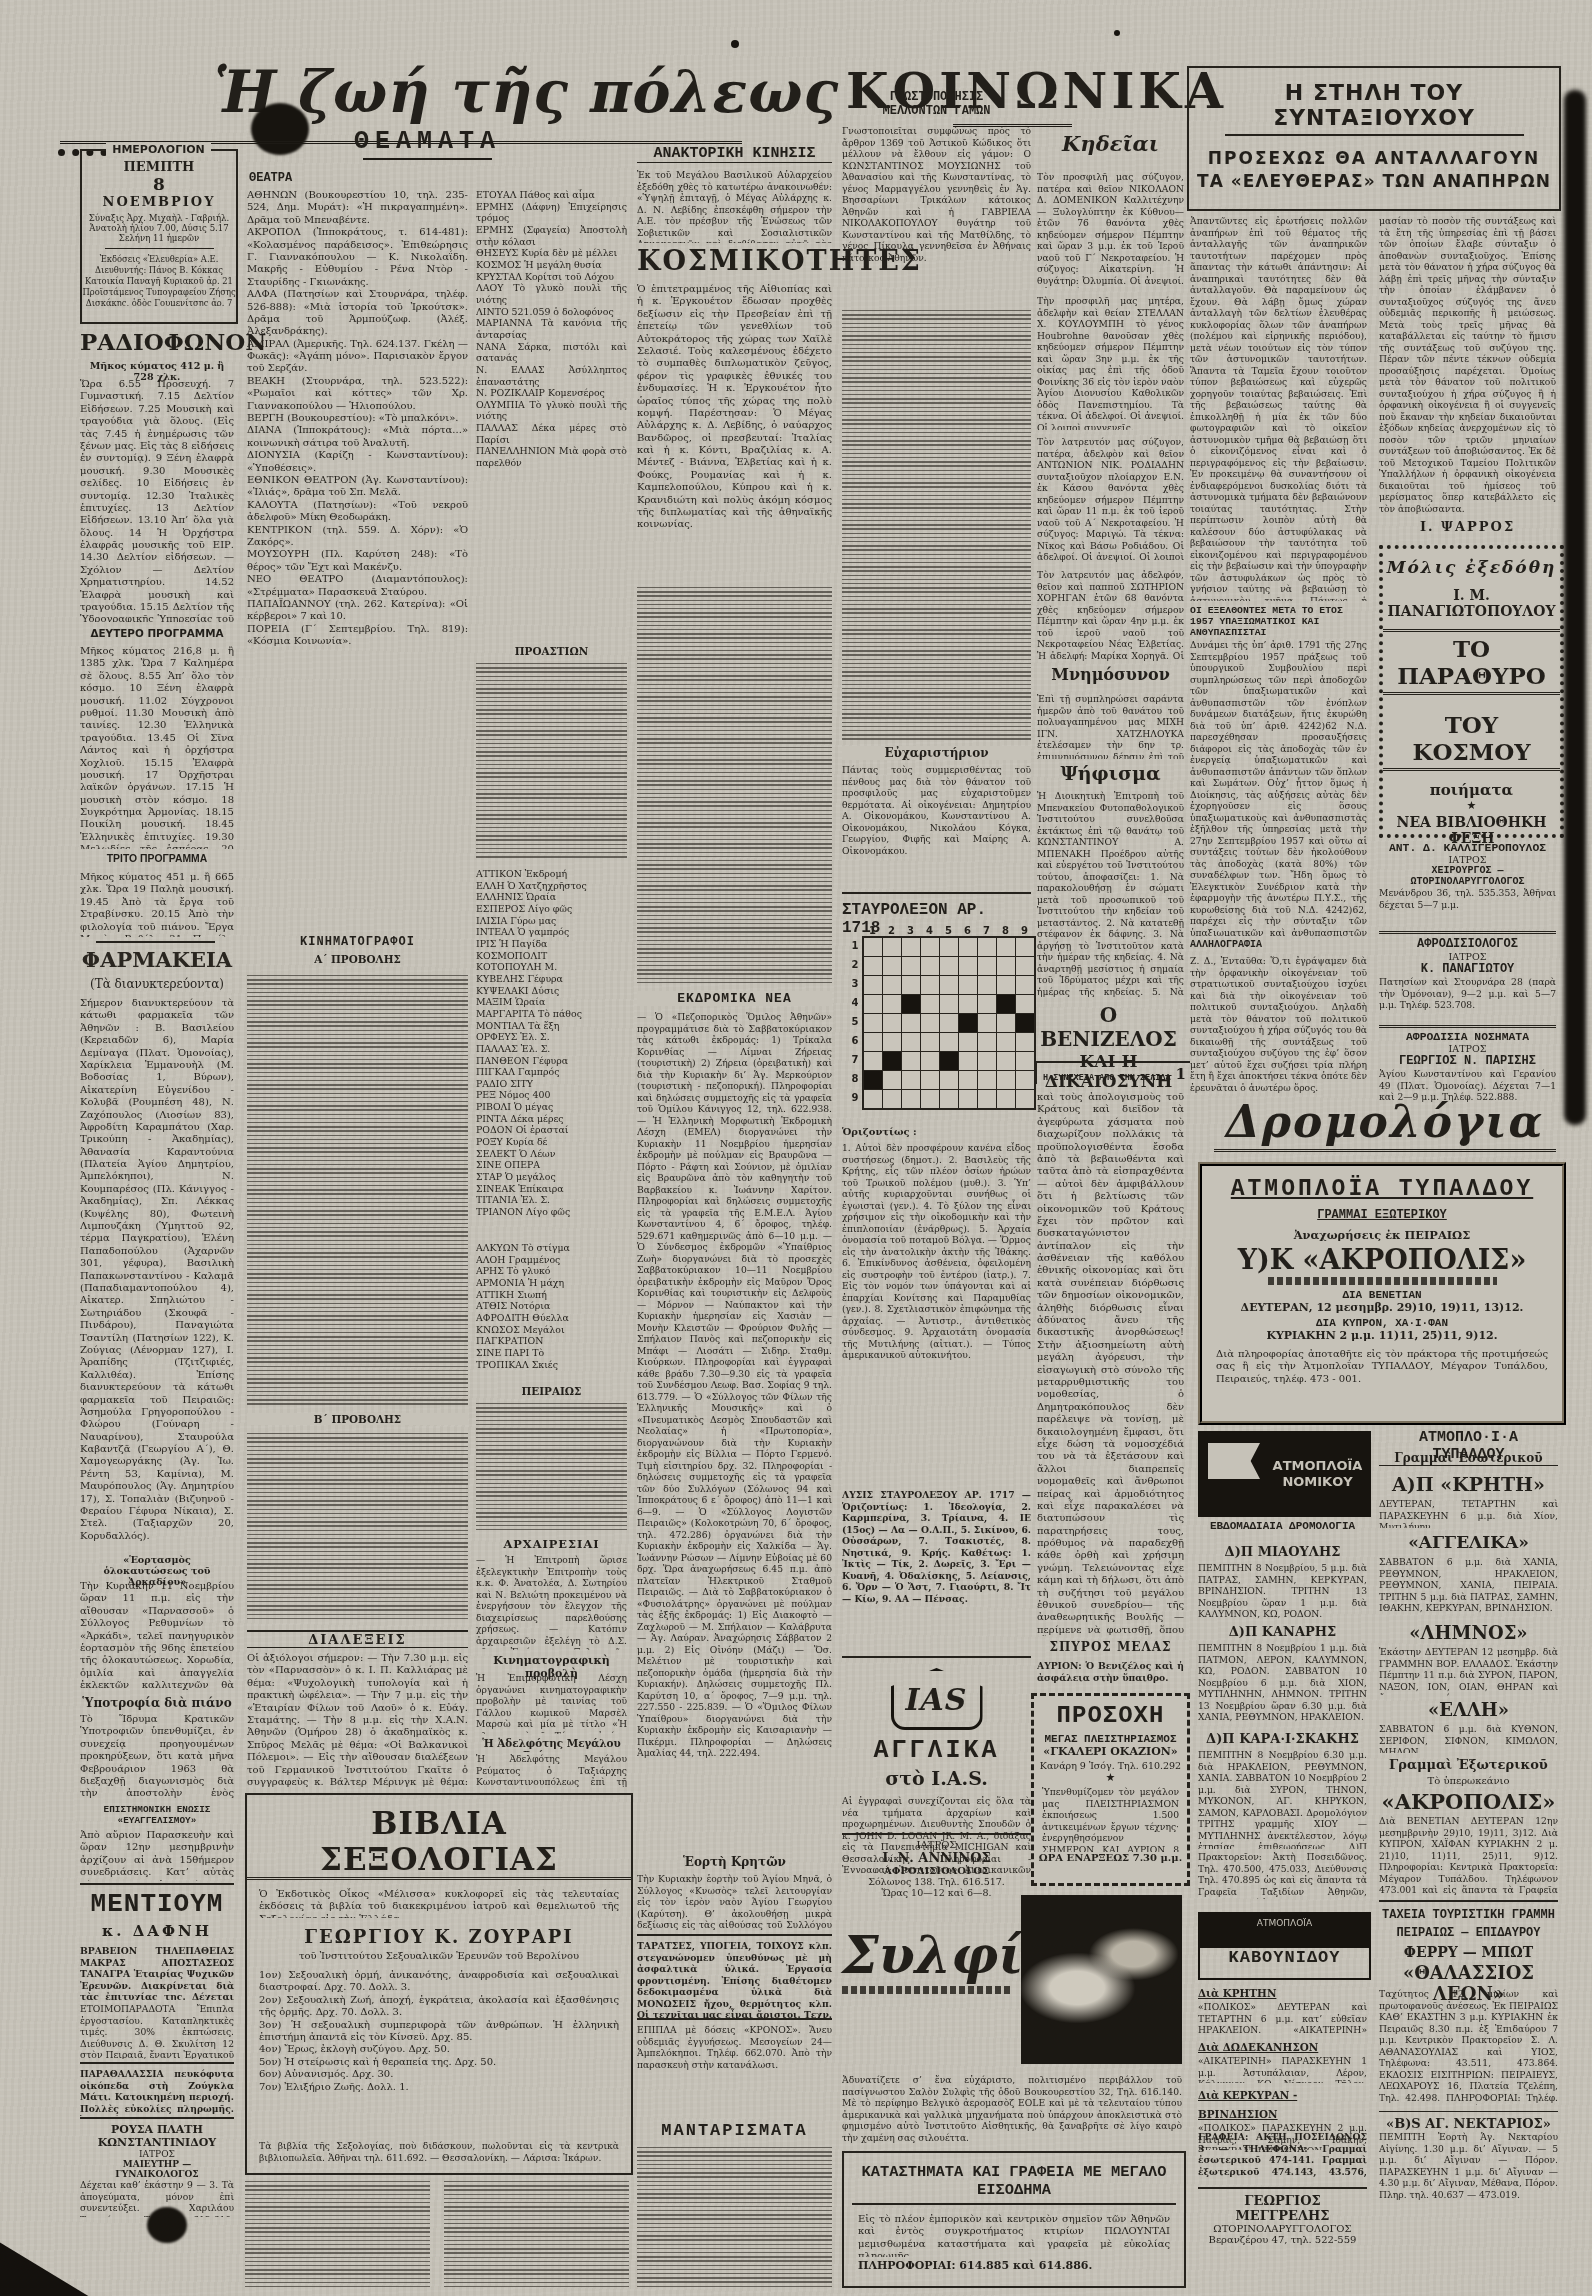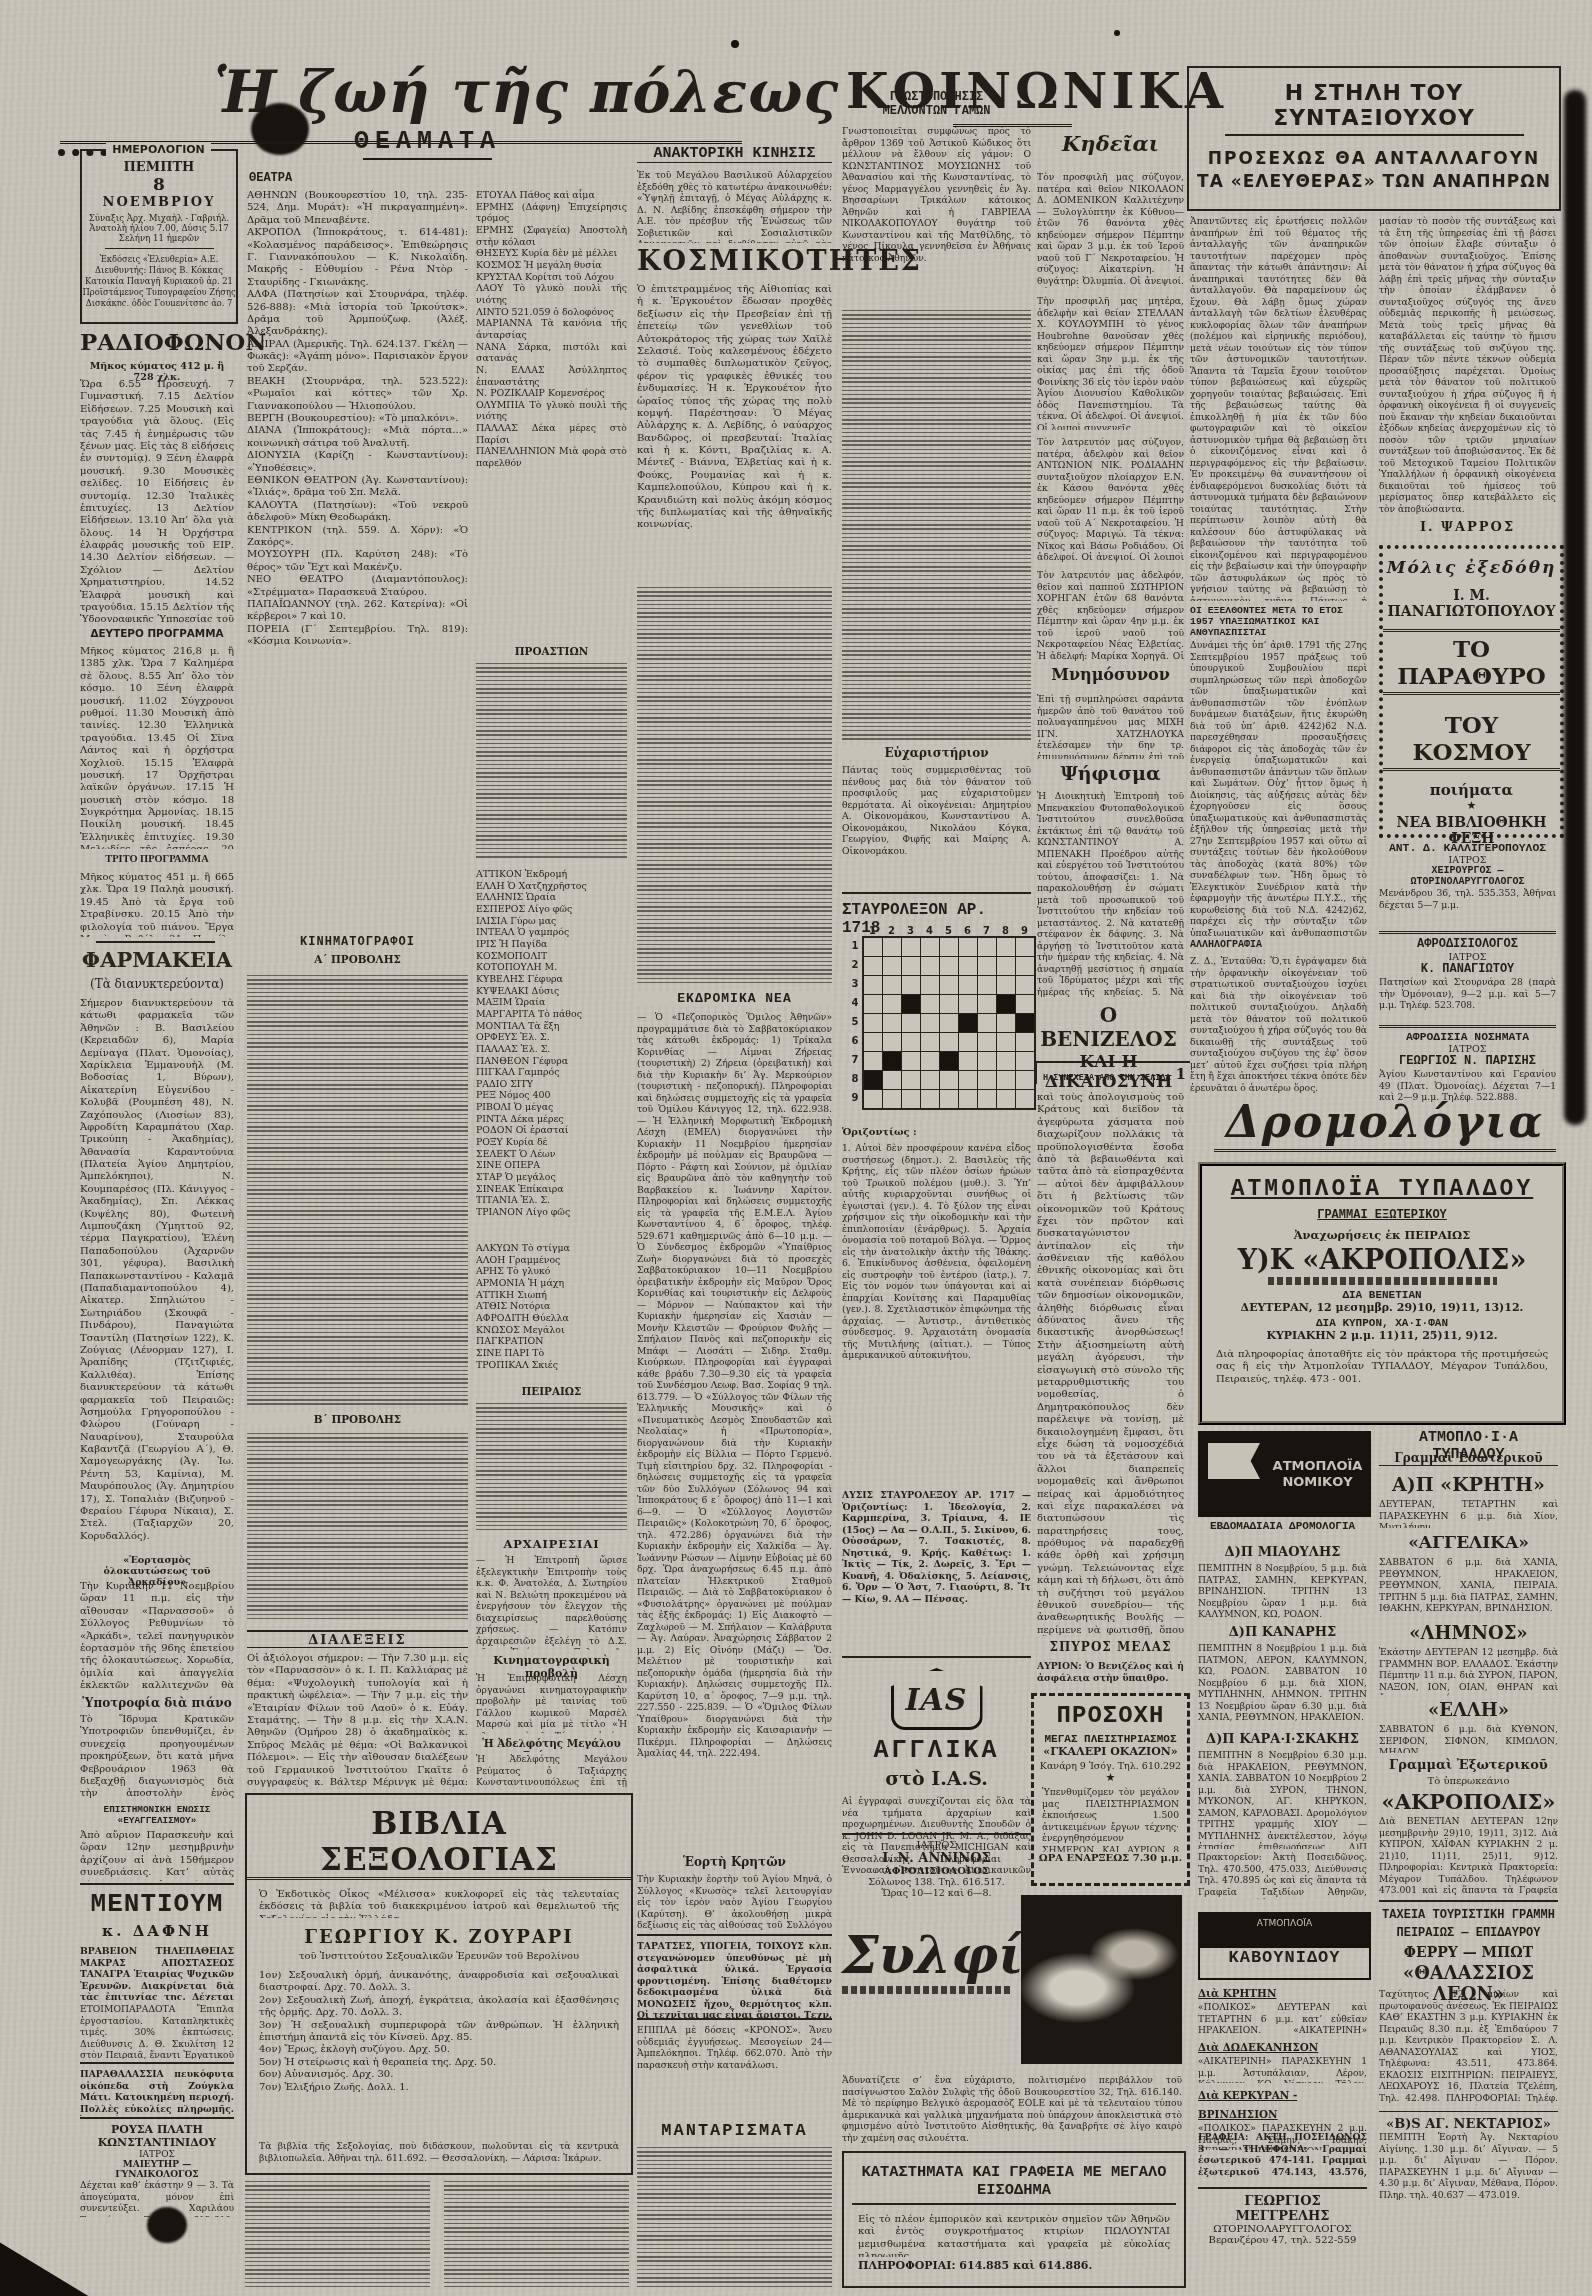--- a/index.html
+++ b/index.html
@@ -64,21 +64,21 @@
 Διευθυντής: Πάνος Β. Κόκκας
 Κατοικία Παναγῆ Κυριακοῦ ἀρ. 21
 Προϊστάμενος Τυπογραφείου Ζήσης Δισκάκης, ὁδὸς Γουμενίτσης ἀρ. 7</div>
 </div>
 
 <div class="abs ctr b" style="left:80px;top:328px;width:154px;font-size:23px">ΡΑΔΙΟΦΩΝΟΝ</div>
 <div class="abs ctr" style="left:80px;top:360px;width:154px;font-size:9.6px;font-weight:bold">Μῆκος κύματος 412 μ. ἢ 728 χλκ.</div>
 <div class="abs t" style="left:80px;top:378px;width:154px;height:244px">Ὥρα 6.55 Προσευχή. 7 Γυμναστική. 7.15 Δελτίον Εἰδήσεων. 7.25 Μουσικὴ καὶ τραγούδια γιὰ ὅλους. (Εἰς τὰς 7.45 ἡ ἐνημέρωσις τῶν ξένων μας. Εἰς τὰς 8 εἰδήσεις ἐν συντομίᾳ). 9 Ξένη ἐλαφρὰ μουσική. 9.30 Μουσικὲς σελίδες. 10 Εἰδήσεις ἐν συντομίᾳ. 12.30 Ἰταλικὲς ἐπιτυχίες. 13 Δελτίον Εἰδήσεων. 13.10 Ἀπ’ ὅλα γιὰ ὅλους. 14 Ἡ Ὀρχήστρα ἐλαφρᾶς μουσικῆς τοῦ ΕΙΡ. 14.30 Δελτίον εἰδήσεων. — Σχόλιον — Δελτίον Χρηματιστηρίου. 14.52 Ἐλαφρὰ μουσικὴ καὶ τραγούδια. 15.15 Δελτίον τῆς Ὑδρογραφικῆς Ὑπηρεσίας τοῦ Γεν. Ἐπιτελείου Ναυτικοῦ — Δελτίον ἀκτοπλοϊκῶν συγκοινωνιῶν. 17 Ἡ ὥρα τοῦ παιδιοῦ. 17.15 Τραγούδια τῆς ἑλληνικῆς ὑπαίθρου. 17.30 Ἡ ὀρχήστρα ἐλαφρᾶς μουσικῆς τοῦ ΕΙΡ. 18 Εἰδήσεις ἐν συντομίᾳ. 18.02 Μὲ τοὺς ἀνθρώπους τοῦ μόχθου. 18.15 Μαντινάδες καὶ χοροὶ τῆς Κρήτης. 18.30 Γνωστοὶ καλλιτέχναι. 18.58 Εἰδήσεις ἐν συντομίᾳ. 19 Ἡ κίνησις τῶν ἰδεῶν. 19.15 «Ἡ Φωνὴ τῆς Ἀμερικῆς». 19.30 Ἡ ὥρα τῆς ὑπαίθρου. 20 Τὰ χρονικὰ τῆς ἡμέρας. 20.30 Κάθε τραγούδι καὶ κάτι ἄλλο. 21 Μουσικὴ δωματίου. 21.30 Ἡ ἑλληνικὴ καὶ ἡ διεθνὴς ἐπικαιρότης. 22 Μελοδραματικὴ βραδυὰ μὲ τὴν Συμφωνικὴν ὀρχήστραν τοῦ ΕΙΡ. 23 Μουσικὴ μέσ’ τὸ βράδυ.</div>
 <div class="abs ctr b" style="left:80px;top:627px;width:154px;font-size:10.4px;font-family:'DejaVu Sans',sans-serif">ΔΕΥΤΕΡΟ ΠΡΟΓΡΑΜΜΑ</div>
 <div class="abs t" style="left:80px;top:645px;width:154px;height:204px">Μῆκος κύματος 216,8 μ. ἢ 1385 χλκ. Ὥρα 7 Καλημέρα σὲ ὅλους. 8.55 Ἀπ’ ὅλο τὸν κόσμο. 10 Ξένη ἐλαφρὰ μουσική. 11.02 Σύγχρονοι ρυθμοί. 11.30 Μουσικὴ ἀπὸ ταινίες. 12.30 Ἑλληνικὰ τραγούδια. 13.45 Οἱ Σῖνα Λάντος καὶ ἡ ὀρχήστρα Χοχλιοῦ. 15.15 Ἐλαφρὰ μουσική. 17 Ὀρχῆστραι λαϊκῶν ὀργάνων. 17.15 Ἡ μουσικὴ στὸν κόσμο. 18 Συγκρότημα Ἀρμονίας. 18.15 Ποικίλη μουσική. 18.45 Ἑλληνικὲς ἐπιτυχίες. 19.30 Μελωδίες τῆς ἑσπέρας. 20 Ρεσιτὰλ πιάνου. 20.30 Ἐλαφρὸ τραγούδι. 21.30 Μουσικὴ τζάζ. 22 Νυκτεριναὶ ἐκπομπαί.</div>
-<div class="abs ctr b" style="left:80px;top:853px;width:154px;font-size:10.4px;font-family:Liberation Serif, serif">ΤΡΙΤΟ ΠΡΟΓΡΑΜΜΑ</div>
+<div class="abs ctr b" style="left:80px;top:853px;width:154px;font-size:10.4px;font-family:Liberation Sans, sans-serif">ΤΡΙΤΟ ΠΡΟΓΡΑΜΜΑ</div>
 <div class="abs t" style="left:80px;top:871px;width:154px;height:66px">Μῆκος κύματος 451 μ. ἢ 665 χλκ. Ὥρα 19 Παληὰ μουσική. 19.45 Ἀπὸ τὰ ἔργα τοῦ Στραβίνσκυ. 20.15 Ἀπὸ τὴν φιλολογία τοῦ πιάνου. Ἔργα Μωρὶς Ραβέλ. 21 Ποικίλη μουσική. 21.30 Μουσικὰ θέματα. 22 Ἔργα τοῦ Σοῦμπερτ, γιὰ χορωδία. 22.45 Μουσικὴ δωματίου. 23.35 Ἔργα Συμφωνικῆς Μουσικῆς.</div>
 
 <div class="abs" style="left:96px;top:941px;width:119px;border-top:2px solid #25221c"></div>
 <div class="abs ctr b" style="left:80px;top:947px;width:154px;font-size:21px;color:#2a2620">ΦΑΡΜΑΚΕΙΑ</div>
 <div class="abs ctr" style="left:80px;top:977px;width:154px;font-size:12px">(Τὰ διανυκτερεύοντα)</div>
 <div class="abs t" style="left:80px;top:997px;width:154px;height:552px">Σήμερον διανυκτερεύουν τὰ κάτωθι φαρμακεῖα τῶν Ἀθηνῶν : Β. Βασιλείου (Κερειαδῶν 6), Μαρία Δεμίναγα (Πλατ. Ὁμονοίας), Χαρίκλεια Ἐμμανουὴλ (Μ. Βοδοσίας 1, Βύρων), Αἰκατερίνη Εὐγενίδου - Κολυβᾶ (Ρουμπέση 48), Ν. Ζαχόπουλος (Λιοσίων 83), Ἀφροδίτη Καραμπάτου (Χαρ. Τρικούπη - Ἀκαδημίας), Ἀθανασία Καραντούνια (Πλατεία Ἁγίου Δημητρίου, Ἀμπελόκηποι), Ν. Κουμπαρέσος (Πλ. Κάνιγγος - Ἀκαδημίας), Σπ. Λέκκας (Κυψέλης 80), Φωτεινὴ Λιμπουζάκη (Ὑμηττοῦ 92, τέρμα Παγκρατίου), Ἑλένη Παπαδοπούλου (Ἀχαρνῶν 301, γέφυρα), Βασιλικὴ Παπακωνσταντίνου - Καλαμᾶ (Παπαδιαμαντοπούλου 4), Αἰκατερ. Σπηλιώτου - Σωτηριάδου (Σκουφᾶ - Πινδάρου), Παναγιώτα Τσαντίλη (Πατησίων 122), Κ. Ζούγιας (Λένορμαν 127), Ι. Ἀραπίδης (Τζιτζιφιές, Καλλιθέα). Ἐπίσης διανυκτερεύουν τὰ κάτωθι φαρμακεῖα τοῦ Πειραιῶς: Ἀσημούλα Γρηγοροπούλου - Φλώρου (Γούναρη - Ναυαρίνου), Σταυρούλα Καβαντζᾶ (Γεωργίου Α΄), Θ. Χαμογεωργάκης (Ἁγ. Ἰω. Ρέντη 53, Καμίνια), Μ. Μαυρόπουλος (Ἁγ. Δημητρίου 17), Σ. Τοπαλιὰν (Βιζυηνοῦ - Φεραίου Γέφυρα Νίκαια), Σ. Στελ. (Ταξιαρχῶν 20, Κορυδαλλός).</div>
 
 <div class="abs ctr b" style="left:80px;top:1554px;width:154px;font-size:9.6px">«Ἑορτασμὸς ὁλοκαυτώσεως τοῦ Ἀρκαδίου»</div>
 <div class="abs t" style="left:80px;top:1580px;width:154px;height:111px">Τὴν Κυριακὴν 11 Νοεμβρίου ὥραν 11 π.μ. εἰς τὴν αἴθουσαν «Παρνασσοῦ» ὁ Σύλλογος Ρεθυμνίων τὸ «Ἀρκάδι», τελεῖ πανηγυρικὸν ἑορτασμὸν τῆς 96ης ἐπετείου τῆς ὁλοκαυτώσεως. Χορωδία, ὁμιλία καὶ ἀπαγγελία ἐκλεκτῶν καλλιτεχνῶν θὰ κοσμήσουν τὸν ἑορτασμόν. Εἴσοδος ἐλευθέρα.</div>
 <div class="abs ctr b" style="left:80px;top:1696px;width:154px;font-size:12px">Ὑποτροφία διὰ πιάνο</div>

